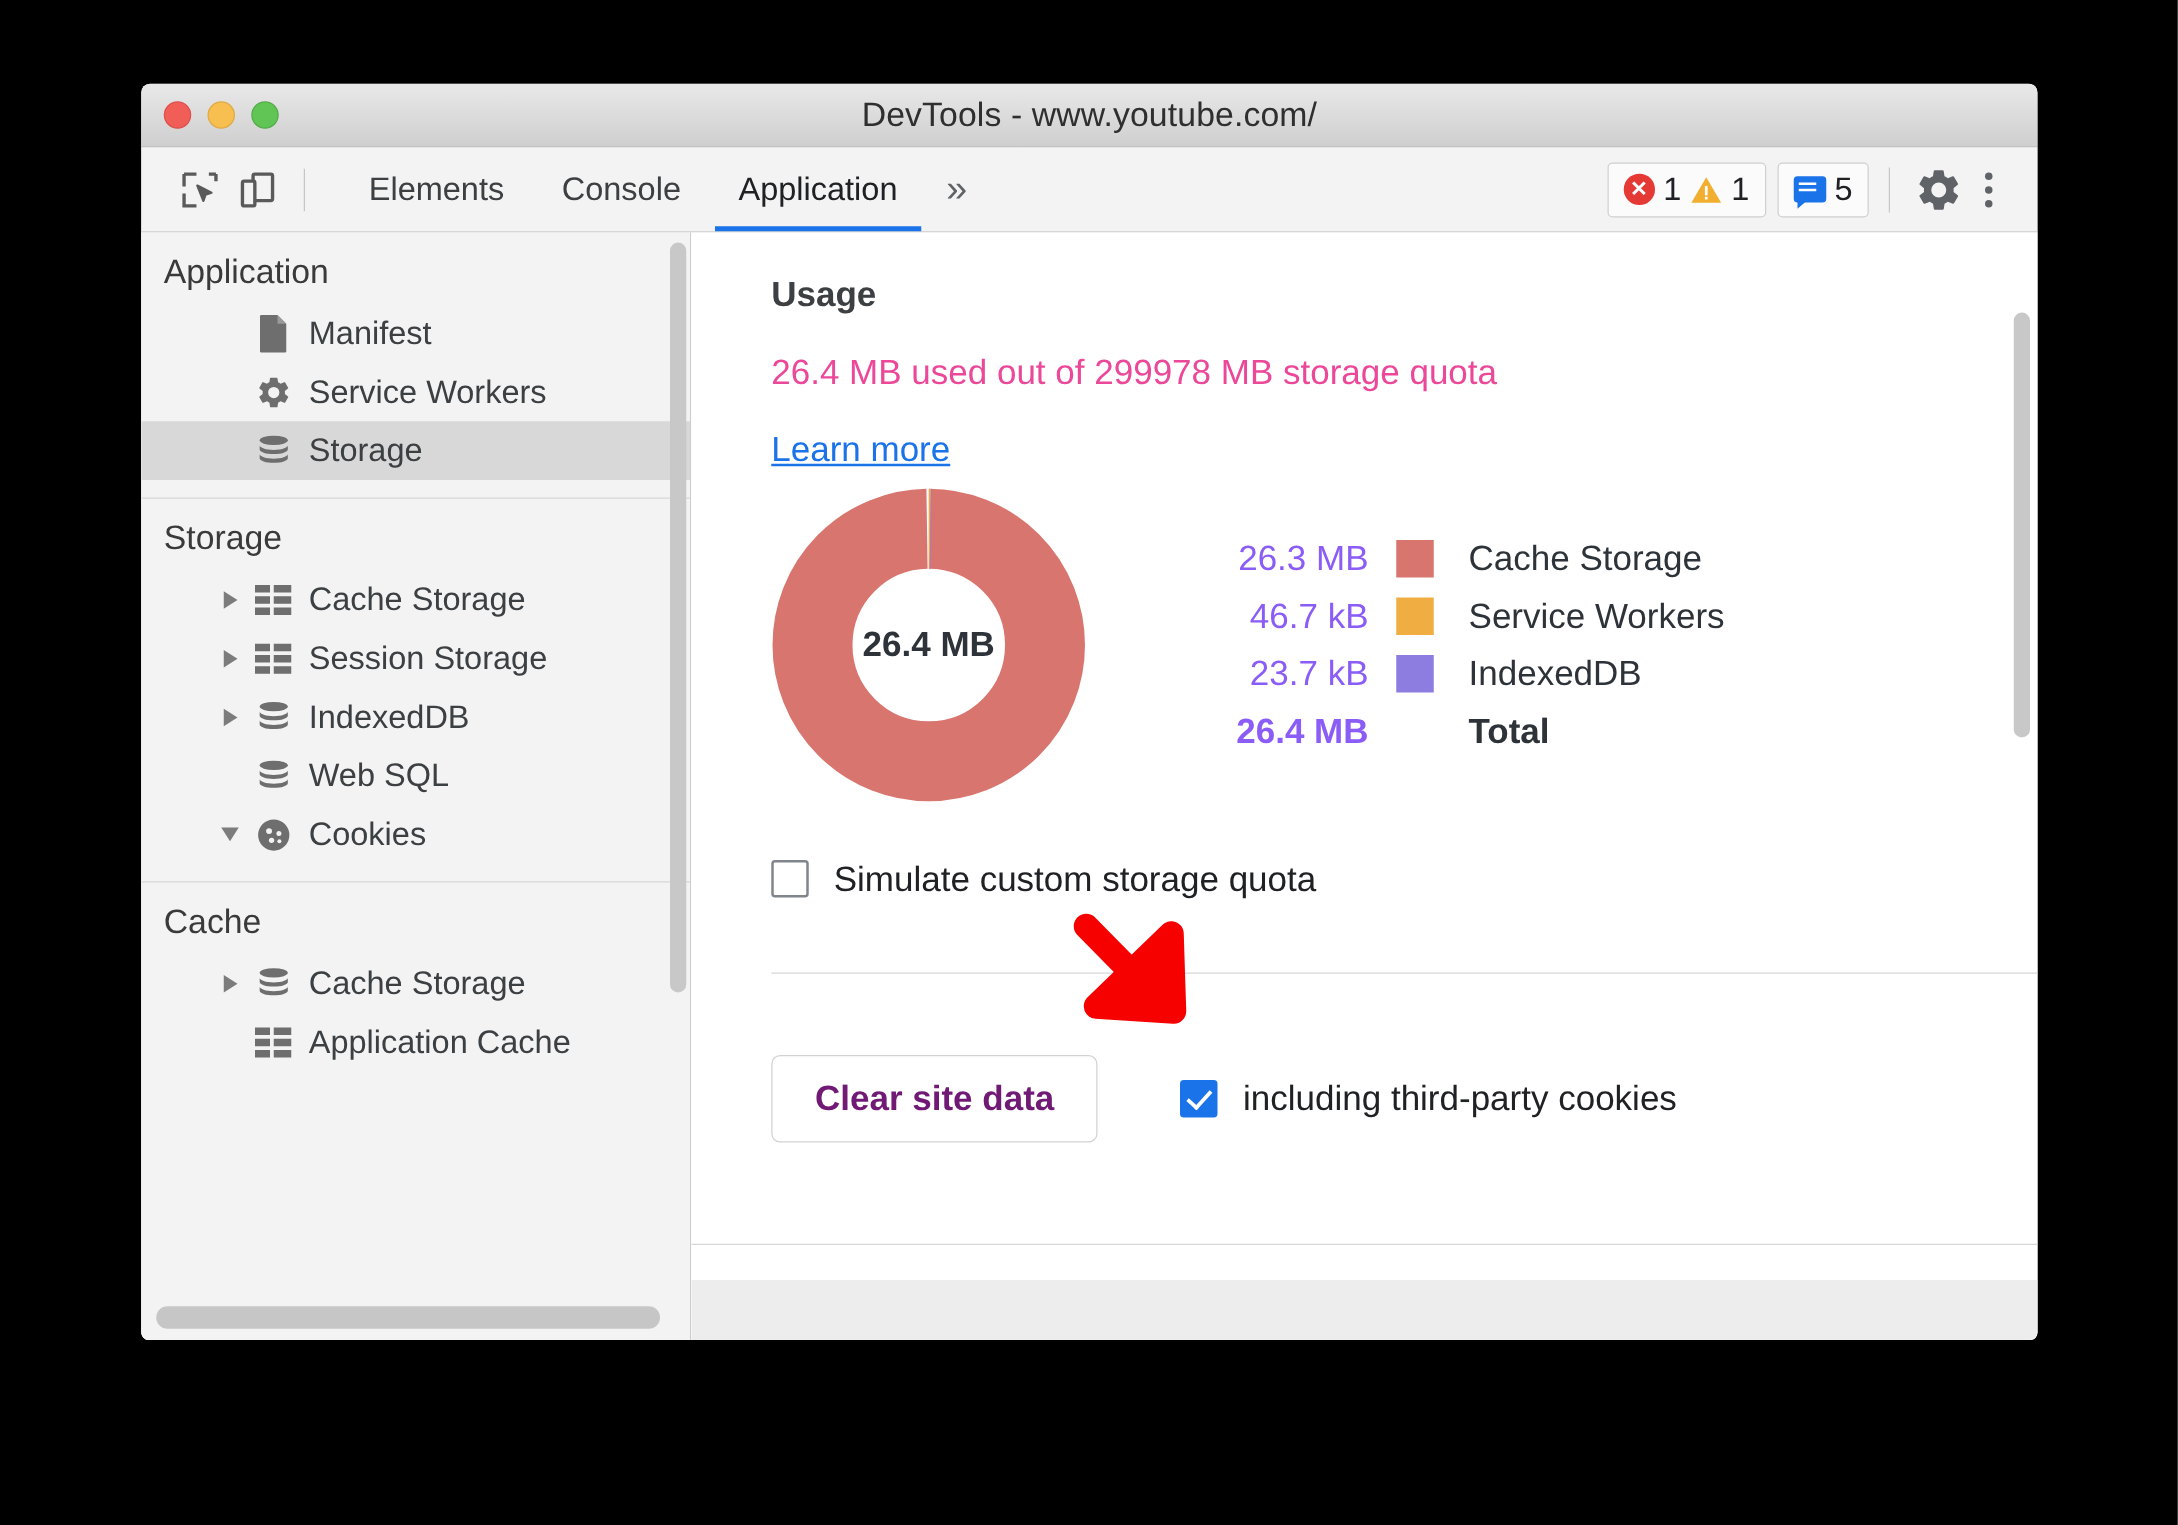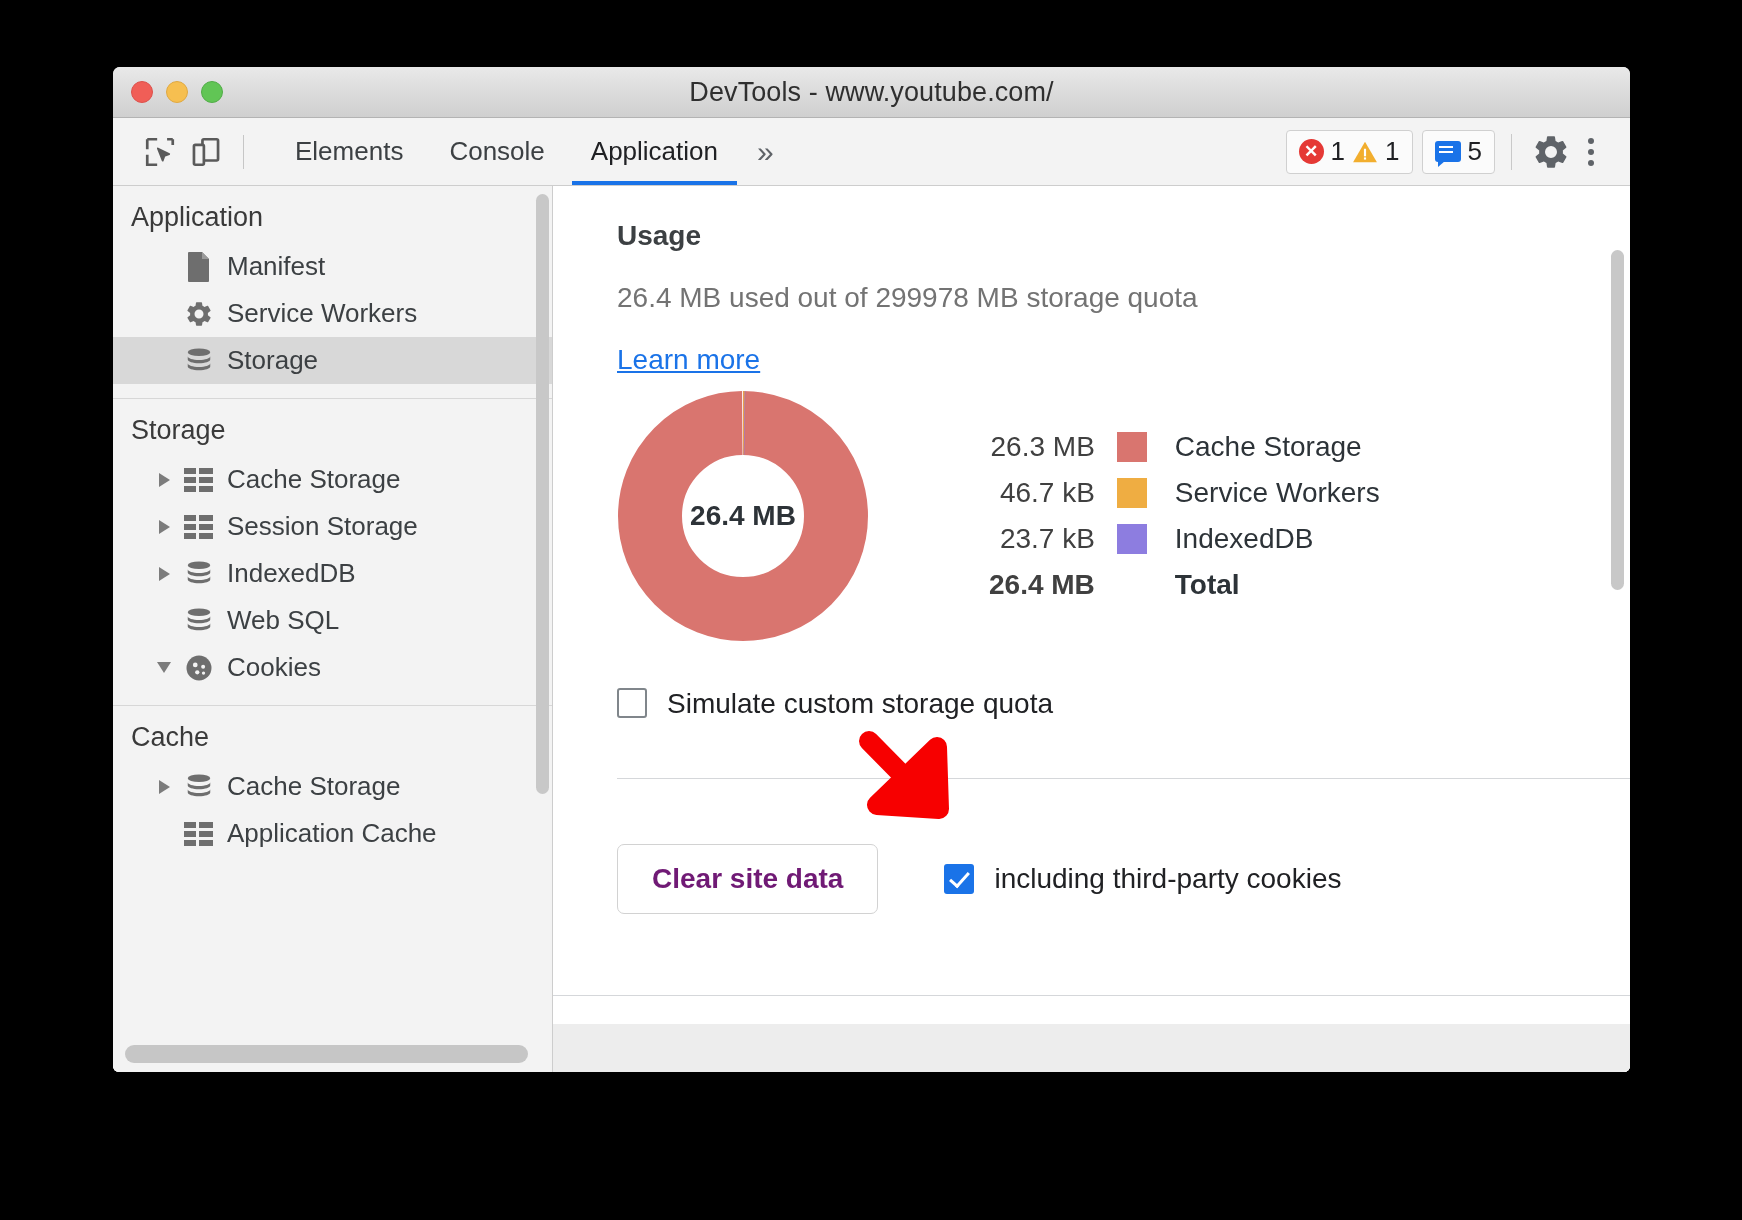--- a/index.html
+++ b/index.html
@@ -164,21 +164,21 @@
   .tree-item .twisty.empty { visibility: hidden; }
   .tw-right { width:0;height:0;border-left:11px solid #7c7c7c;
               border-top:7px solid transparent;border-bottom:7px solid transparent; }
   .tw-down  { width:0;height:0;border-top:11px solid #7c7c7c;
               border-left:7px solid transparent;border-right:7px solid transparent; }
   .tree-item .ic {
     width: 40px; flex: 0 0 40px;
     display: flex; align-items: center; justify-content: center;
     margin-right: 8px;
   }
-  .tree-item.indent1 { padding-left: 36px; }
+  .tree-item.indent1 { padding-left: 56px; }
   .tree-item.indent2 { padding-left: 78px; }
   .tree-sep {
     height: 1px;
     background: #d7d7d7;
     margin: 14px 0 0 0;
   }
   #sidebar-hscroll {
     position: absolute;
     left: 12px; bottom: 9px;
     width: 403px; height: 18px;
@@ -203,21 +203,21 @@
     min-width: 0;
     overflow: hidden;
     gap: 28px;
   }
   #usage-pane { padding: 34px 0 0 64px; position: relative; }
   #usage-title {
     font-size: 28px; font-weight: bold; color: #3c4043;
     margin-bottom: 30px;
   }
   #usage-line {
-    font-size: 28px; color: #737373;
+    font-size: 28px; color: #ec4899;
     margin-bottom: 30px;
   }
   #learn-more {
     font-size: 28px; color: #1a73e8;
     text-decoration: underline;
     display: inline-block;
   }
   #chart-row {
     display: flex;
     align-items: center;
@@ -231,21 +231,21 @@
   }
   #legend {
     margin-left: 120px;
     display: grid;
     grid-template-columns: auto 36px auto;
     column-gap: 22px;
     row-gap: 0;
     align-items: center;
   }
   .lg-val {
-    font-size: 28px; color: #404040;
+    font-size: 28px; color: #8b5cf6;
     text-align: right;
     height: 46px; line-height: 46px;
     white-space: nowrap;
   }
   .lg-swatch { width: 30px; height: 30px; }
   .lg-label {
     font-size: 28px; color: #2d3338;
     height: 46px; line-height: 46px;
     white-space: nowrap;
   }

